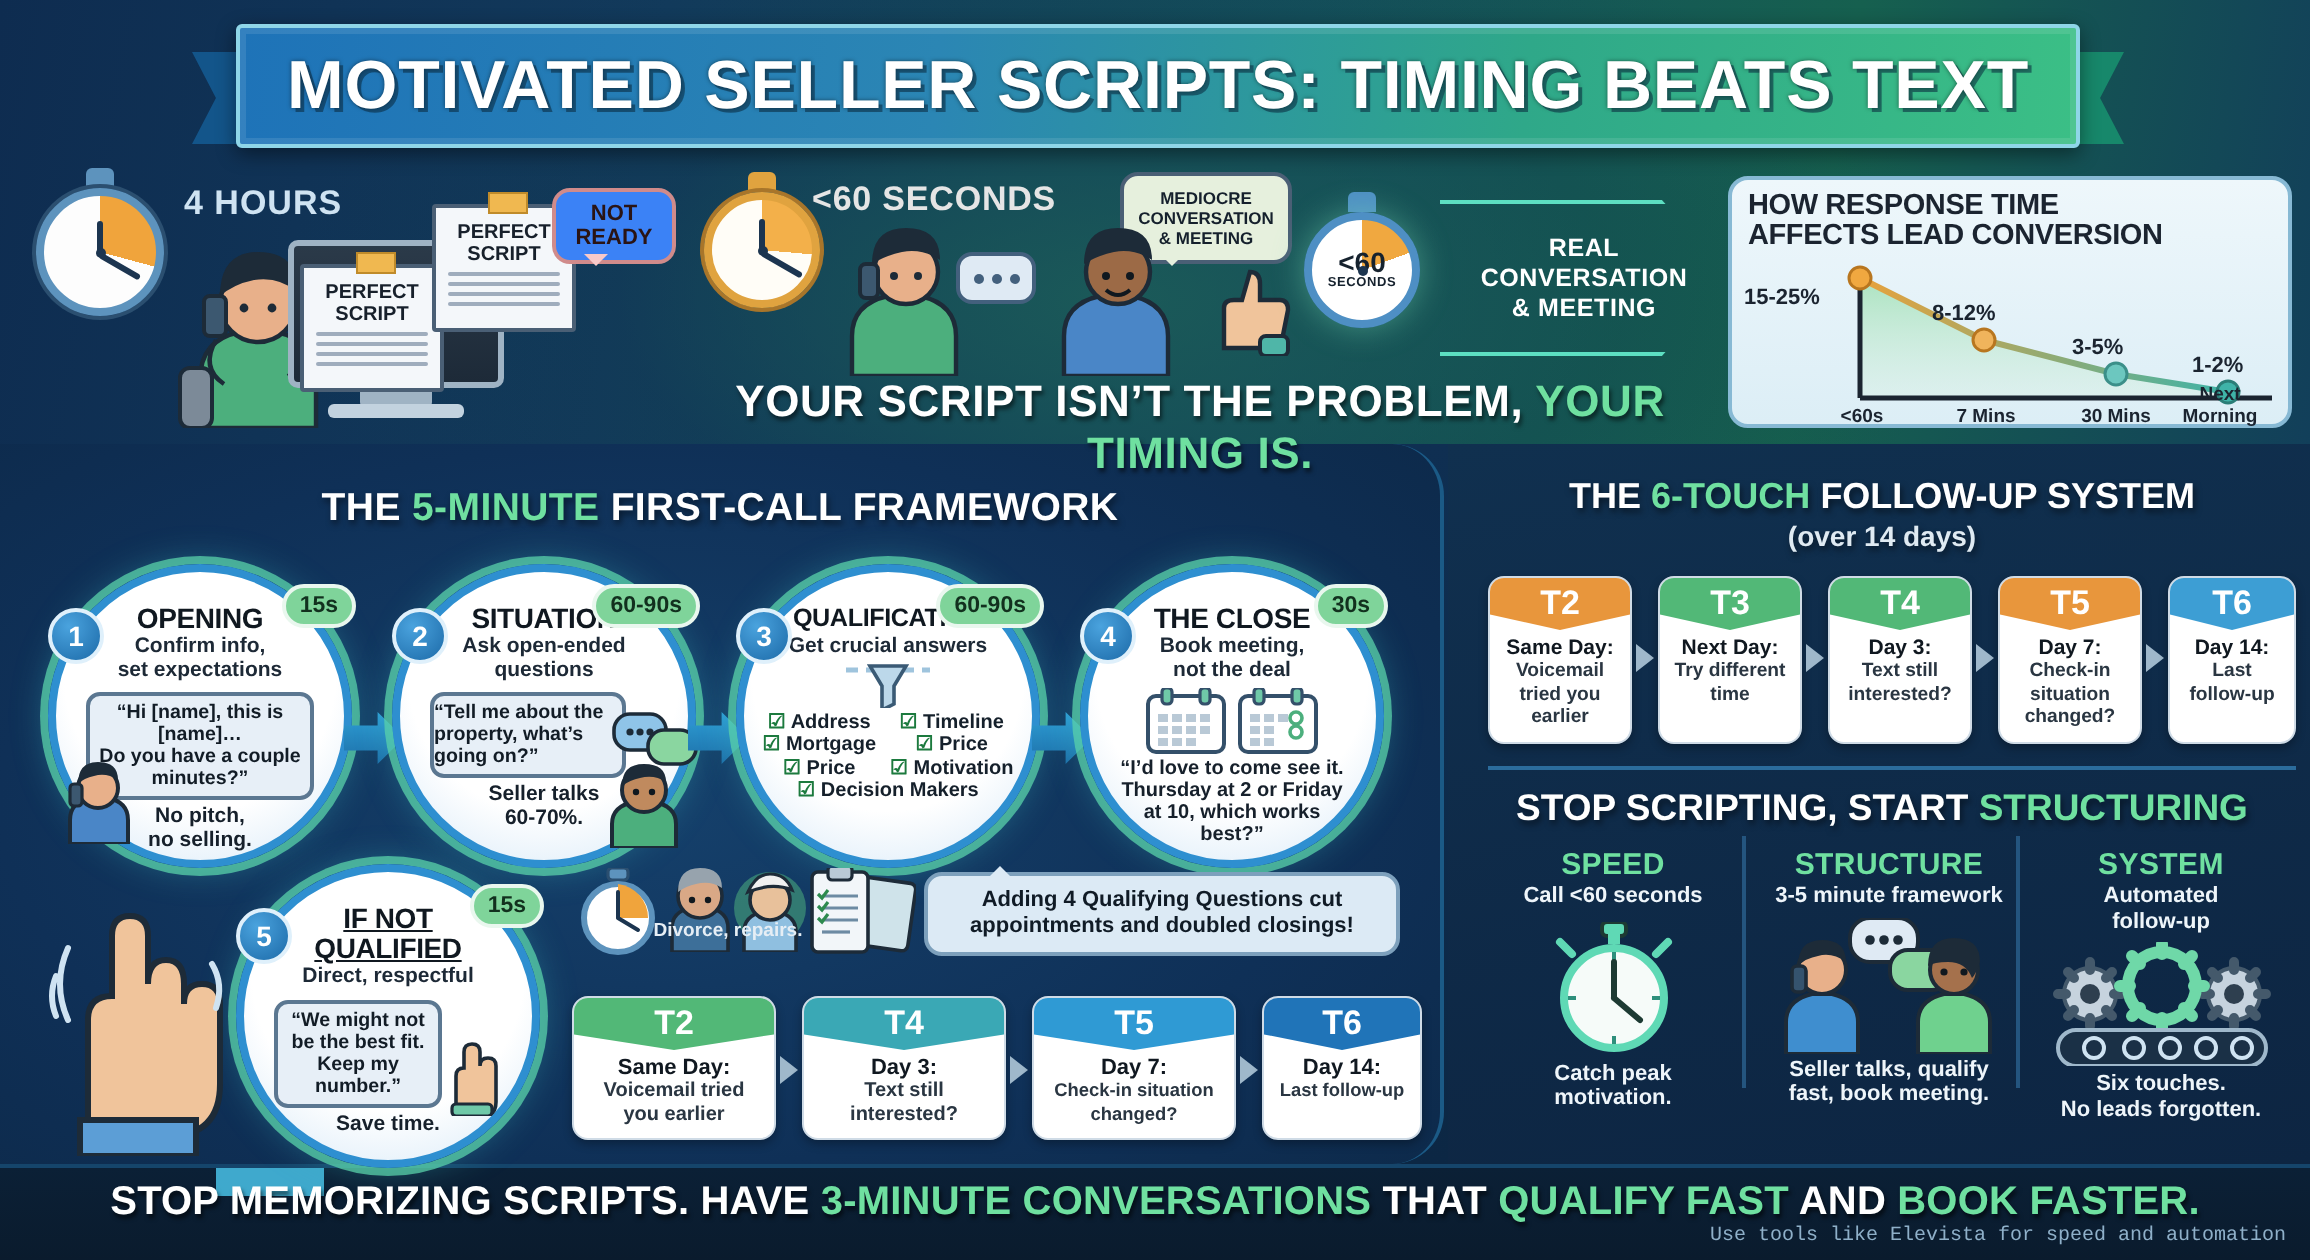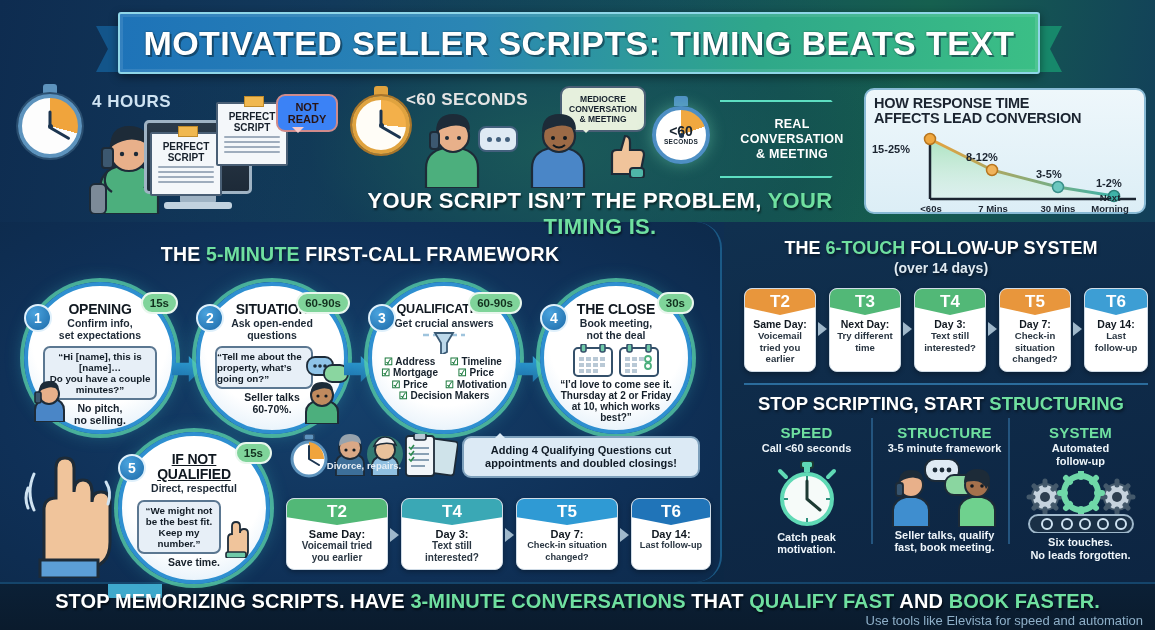--- a/index.html
+++ b/index.html
@@ -233,21 +233,21 @@
 
   
   .footer-text{
     position:absolute; left:0; top:590px; width:1155px; text-align:center;
     font-size:20px; font-weight:bold; color:#fff; letter-spacing:.1px;
     text-shadow:1px 2px 2px rgba(0,0,0,.6);
   }
   .footer-text em{font-style:normal;color:#6fe0a0;}
   .footer-sub{
     position:absolute; left:0; top:613px; width:1155px; text-align:right; padding-right:12px;
-    font-size:13px; color:#8fb0c9;
+    font-size:10px; color:#8fb0c9;font-family:Liberation Mono, monospace;
   }
   .wm{ position:absolute; left:108px; top:0; width:54px; height:14px; background:#49c2e8; opacity:.85;}
 </style>
 </head>
 <body>
 
 <div class="stage">
   <div class="bg-top"></div>
   <div class="bg-bottom"></div>
   <div class="left-panel"></div>

